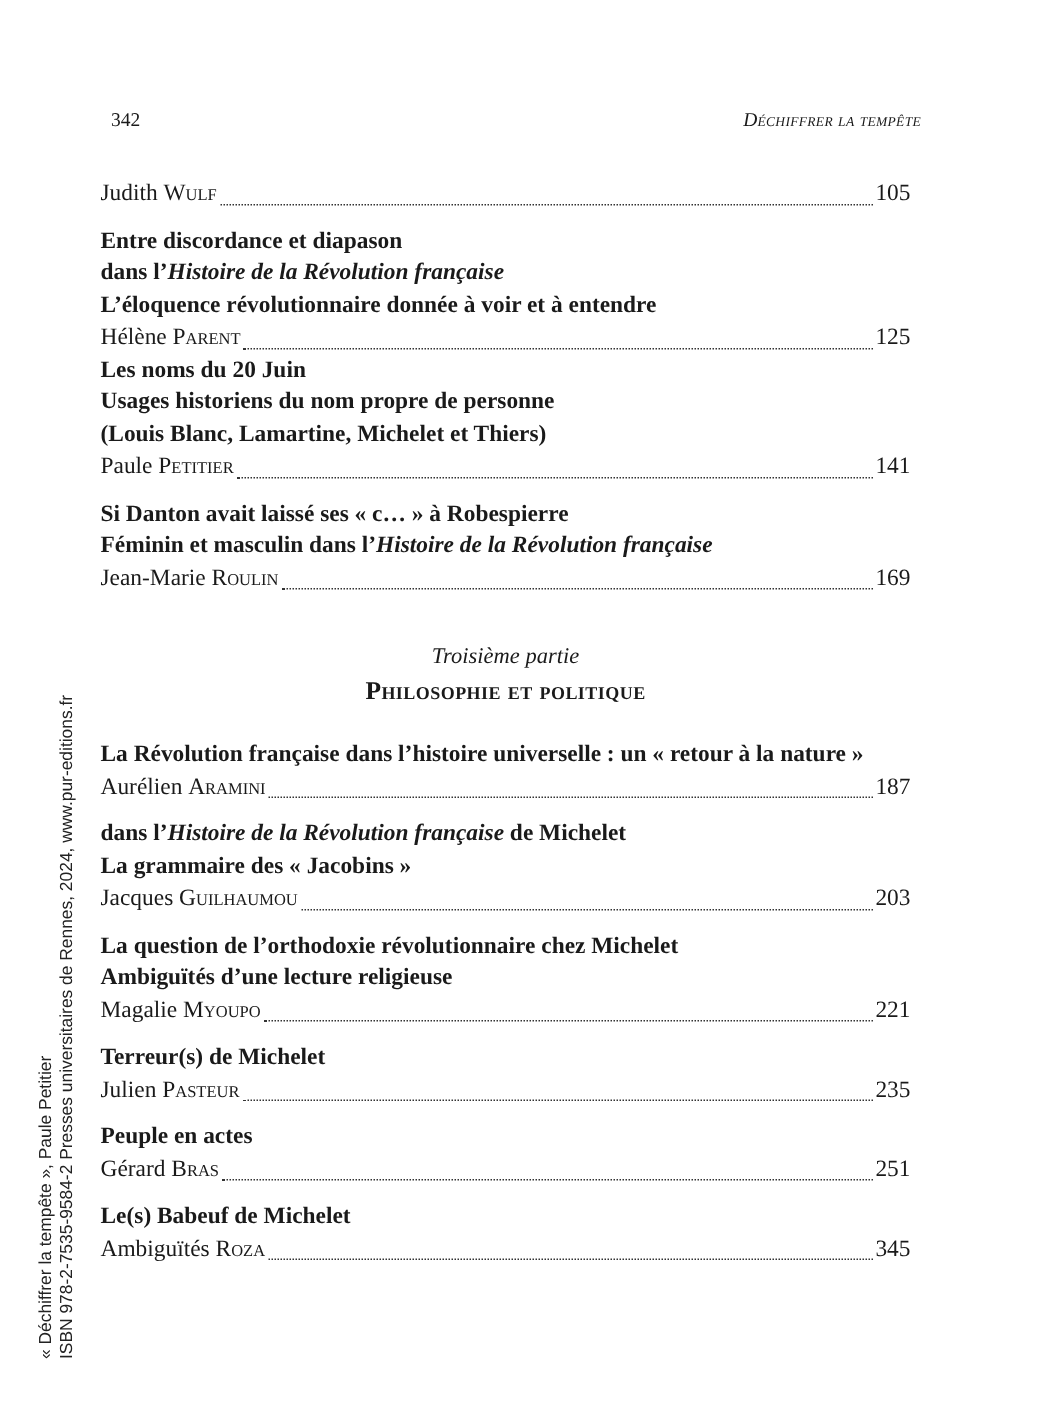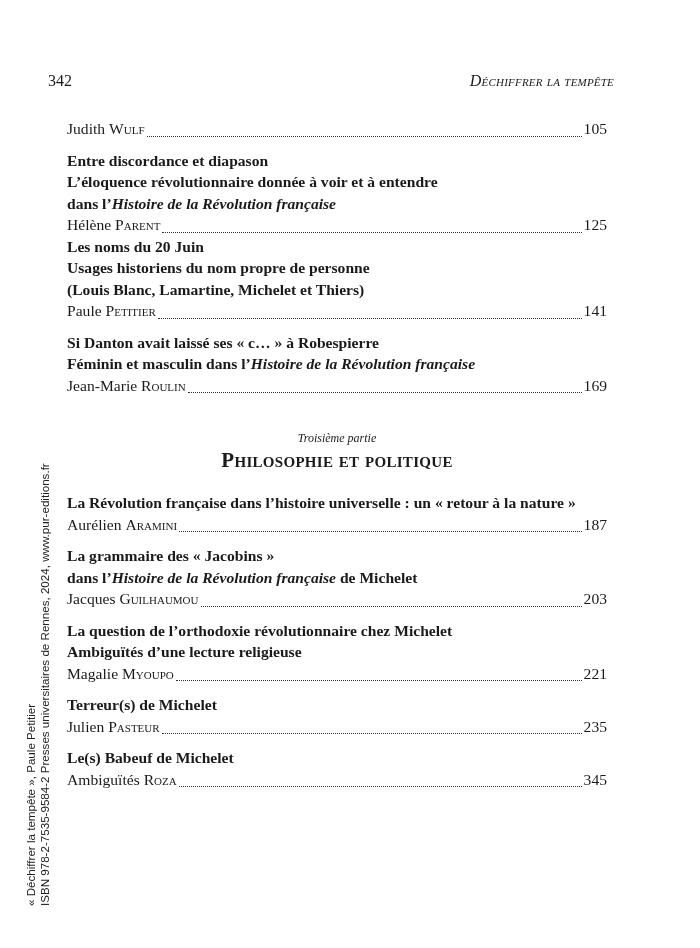--- a/index.html
+++ b/index.html
@@ -1,31 +1,31 @@
 <!DOCTYPE html>
 <html><head>
   <meta charset="utf-8">
   <style>
     html, body { margin: 0; padding: 0; background: #ffffff; }
     body { width: 700px; height: 948px; position: relative; overflow: hidden; color: #1a1a1a; font-family: "Liberation Serif", "DejaVu Serif", serif; }
-    .running-head { position: absolute; top: 72px; left: 48px; right: 86px; height: 20px; font-size: 16px; text-decoration: underline; }
+    .running-head { position: absolute; top: 72px; left: 74px; right: 86px; height: 20px; font-size: 13px; text-decoration: underline; }
     .folio { position: absolute; left: 0; top: 0; }
     .book-title { position: absolute; right: 0; top: 0; font-style: italic; font-variant: small-caps; letter-spacing: 0.2px; }
     .toc { position: absolute; left: 67px; width: 540px; font-size: 15.6px; line-height: 21.5px; }
     .entry { margin: 0; }
     .entry-title { font-weight: bold; margin: 0; }
     .entry-title i { font-style: italic; }
     .author-line { display: flex; align-items: flex-end; }
     .author { white-space: nowrap; }
     .sc { font-variant: small-caps; }
     .leader { flex: 1; margin: 0 2px; border-bottom: 1px dotted #333; transform: translateY(-3px); height: 0; }
     .page { white-space: nowrap; }
     .part-header { text-align: center; }
-    .part-label { font-style: italic; font-size: 12px; }
-    .part-title { font-weight: bold; font-variant: small-caps; font-size: 21px; letter-spacing: 0.3px; }
+    .part-label { font-style: italic; font-size: 15px; }
+    .part-title { font-weight: bold; font-variant: small-caps; font-size: 17px; letter-spacing: 0.3px; }
     .side-text { position: absolute; left: 24px; top: 906px; transform-origin: 0 0; transform: rotate(-90deg); font-family: "Liberation Sans", "DejaVu Sans", sans-serif; font-size: 11.6px; line-height: 14px; color: #222; white-space: nowrap; }
     .side-line { display: block; }
   </style>
 </head>
 <body>
 
 <div class="running-head">
   <span class="folio">342</span>
   <span class="book-title">Déchiffrer la tempête</span>
 </div>
@@ -34,22 +34,22 @@
   <div id="section-a">
       <div class="entry">
         <div class="author-line">
           <span class="author"><span>Judith</span>&nbsp;<span class="sc">Wulf</span></span>
           <span class="leader"></span>
           <span class="page">105</span>
         </div>
       </div>
       <div class="entry" style="margin-top: 10px;">
         <div class="entry-title"><span>Entre discordance et diapason</span><i></i><span></span></div>
+        <div class="entry-title"><span>dans l’</span><i>Histoire de la Révolution française</i><span></span></div>
         <div class="entry-title"><span>L’éloquence révolutionnaire donnée à voir et à entendre</span><i></i><span></span></div>
-        <div class="entry-title"><span>dans l’</span><i>Histoire de la Révolution française</i><span></span></div>
         <div class="author-line">
           <span class="author"><span>Hélène</span>&nbsp;<span class="sc">Parent</span></span>
           <span class="leader"></span>
           <span class="page">125</span>
         </div>
       </div>
       <div class="entry" style="">
         <div class="entry-title"><span>Les noms du 20 Juin</span><i></i><span></span></div>
         <div class="entry-title"><span>Usages historiens du nom propre de personne</span><i></i><span></span></div>
         <div class="entry-title"><span>(Louis Blanc, Lamartine, Michelet et Thiers)</span><i></i><span></span></div>
@@ -80,22 +80,22 @@
   <div id="section-b">
       <div class="entry">
         <div class="entry-title"><span>La Révolution française dans l’histoire universelle : un « retour à la nature »</span><i></i><span></span></div>
         <div class="author-line">
           <span class="author"><span>Aurélien</span>&nbsp;<span class="sc">Aramini</span></span>
           <span class="leader"></span>
           <span class="page">187</span>
         </div>
       </div>
       <div class="entry" style="margin-top: 10px;">
+        <div class="entry-title"><span>dans l’</span><i>Histoire de la Révolution française</i><span> de Michelet</span></div>
         <div class="entry-title"><span>La grammaire des « Jacobins »</span><i></i><span></span></div>
-        <div class="entry-title"><span>dans l’</span><i>Histoire de la Révolution française</i><span> de Michelet</span></div>
         <div class="author-line">
           <span class="author"><span>Jacques</span>&nbsp;<span class="sc">Guilhaumou</span></span>
           <span class="leader"></span>
           <span class="page">203</span>
         </div>
       </div>
       <div class="entry" style="margin-top: 10px;">
         <div class="entry-title"><span>La question de l’orthodoxie révolutionnaire chez Michelet</span><i></i><span></span></div>
         <div class="entry-title"><span>Ambiguïtés d’une lecture religieuse</span><i></i><span></span></div>
         <div class="author-line">
@@ -106,20 +106,28 @@
       </div>
       <div class="entry" style="margin-top: 10px;">
         <div class="entry-title"><span>Terreur(s) de Michelet</span><i></i><span></span></div>
         <div class="author-line">
           <span class="author"><span>Julien</span>&nbsp;<span class="sc">Pasteur</span></span>
           <span class="leader"></span>
           <span class="page">235</span>
         </div>
       </div>
       <div class="entry" style="margin-top: 10px;">
+        <div class="entry-title"><span>Peuple en actes</span><i></i><span></span></div>
+        <div class="author-line">
+          <span class="author"><span>Gérard</span>&nbsp;<span class="sc">Bras</span></span>
+          <span class="leader"></span>
+          <span class="page">251</span>
+        </div>
+      </div>
+      <div class="entry" style="margin-top: 10px;">
         <div class="entry-title"><span>Le(s) Babeuf de Michelet</span><i></i><span></span></div>
         <div class="author-line">
           <span class="author"><span>Ambiguïtés</span>&nbsp;<span class="sc">Roza</span></span>
           <span class="leader"></span>
           <span class="page">345</span>
         </div>
       </div>
     </div>
 </div>
 

